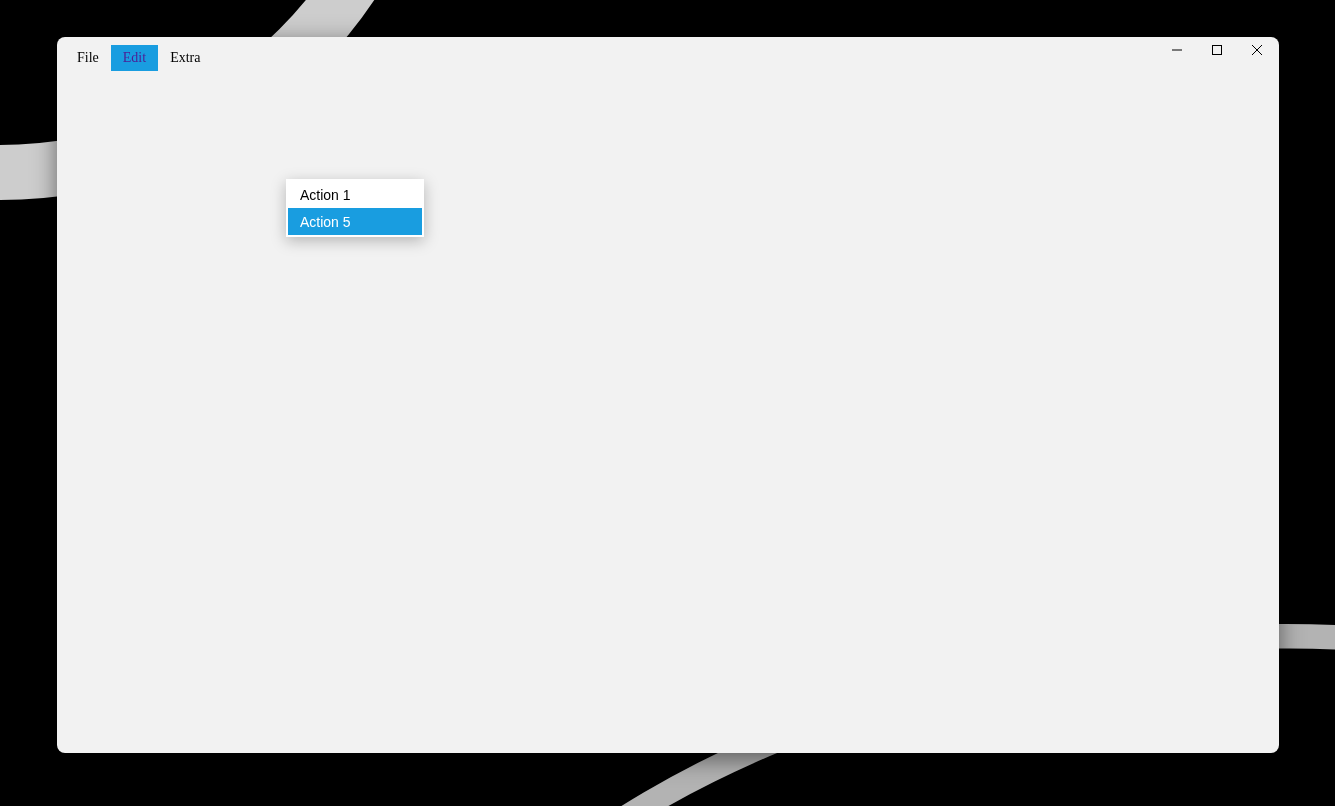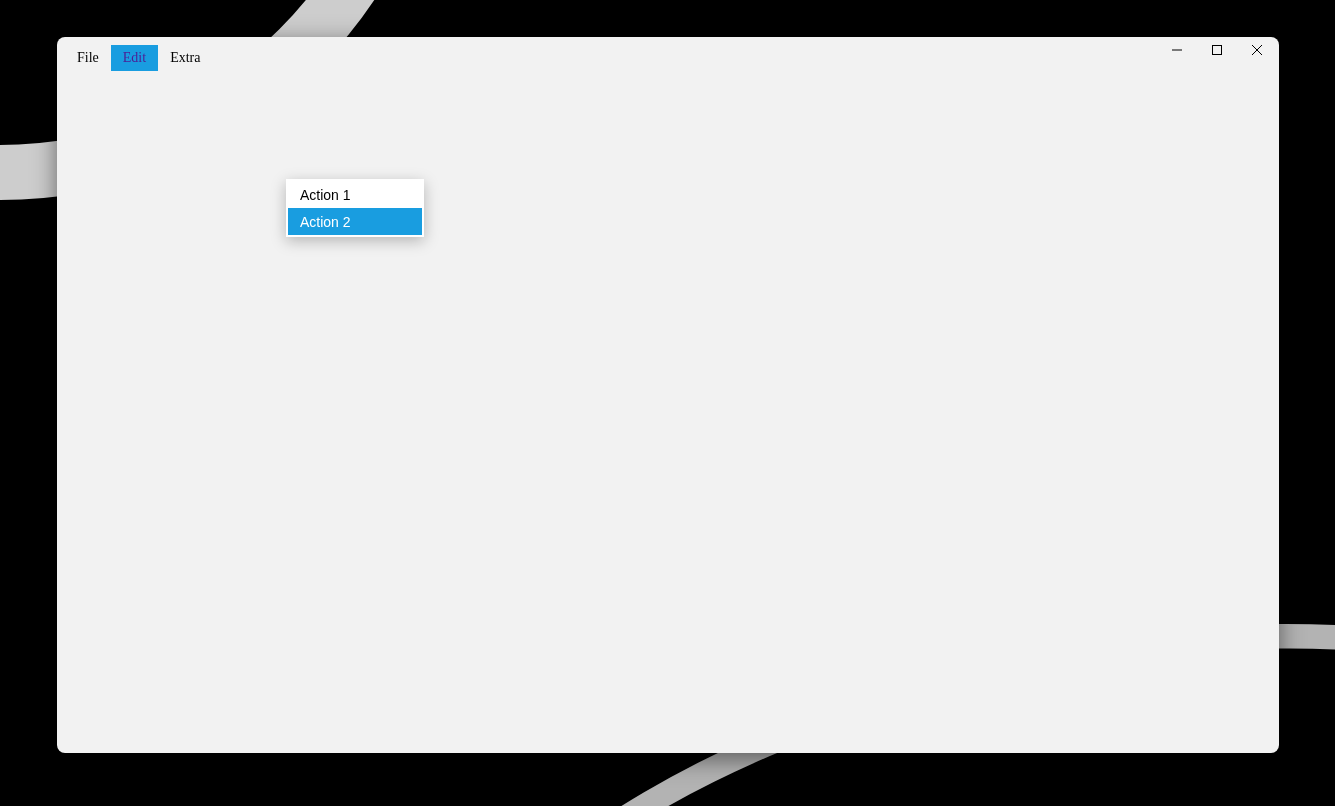--- a/index.html
+++ b/index.html
@@ -169,16 +169,16 @@
       <span>Extra</span>
     </div>
   </div>
 
 
   <div class="submenu">
     <div class="menu-item">
       <span>Action 1</span>
     </div>
     <div class="menu-item active">
-      <span>Action 2</span>
+      <span>Action 5</span>
     </div>
   </div>
 </div>
 
 </body></html>

